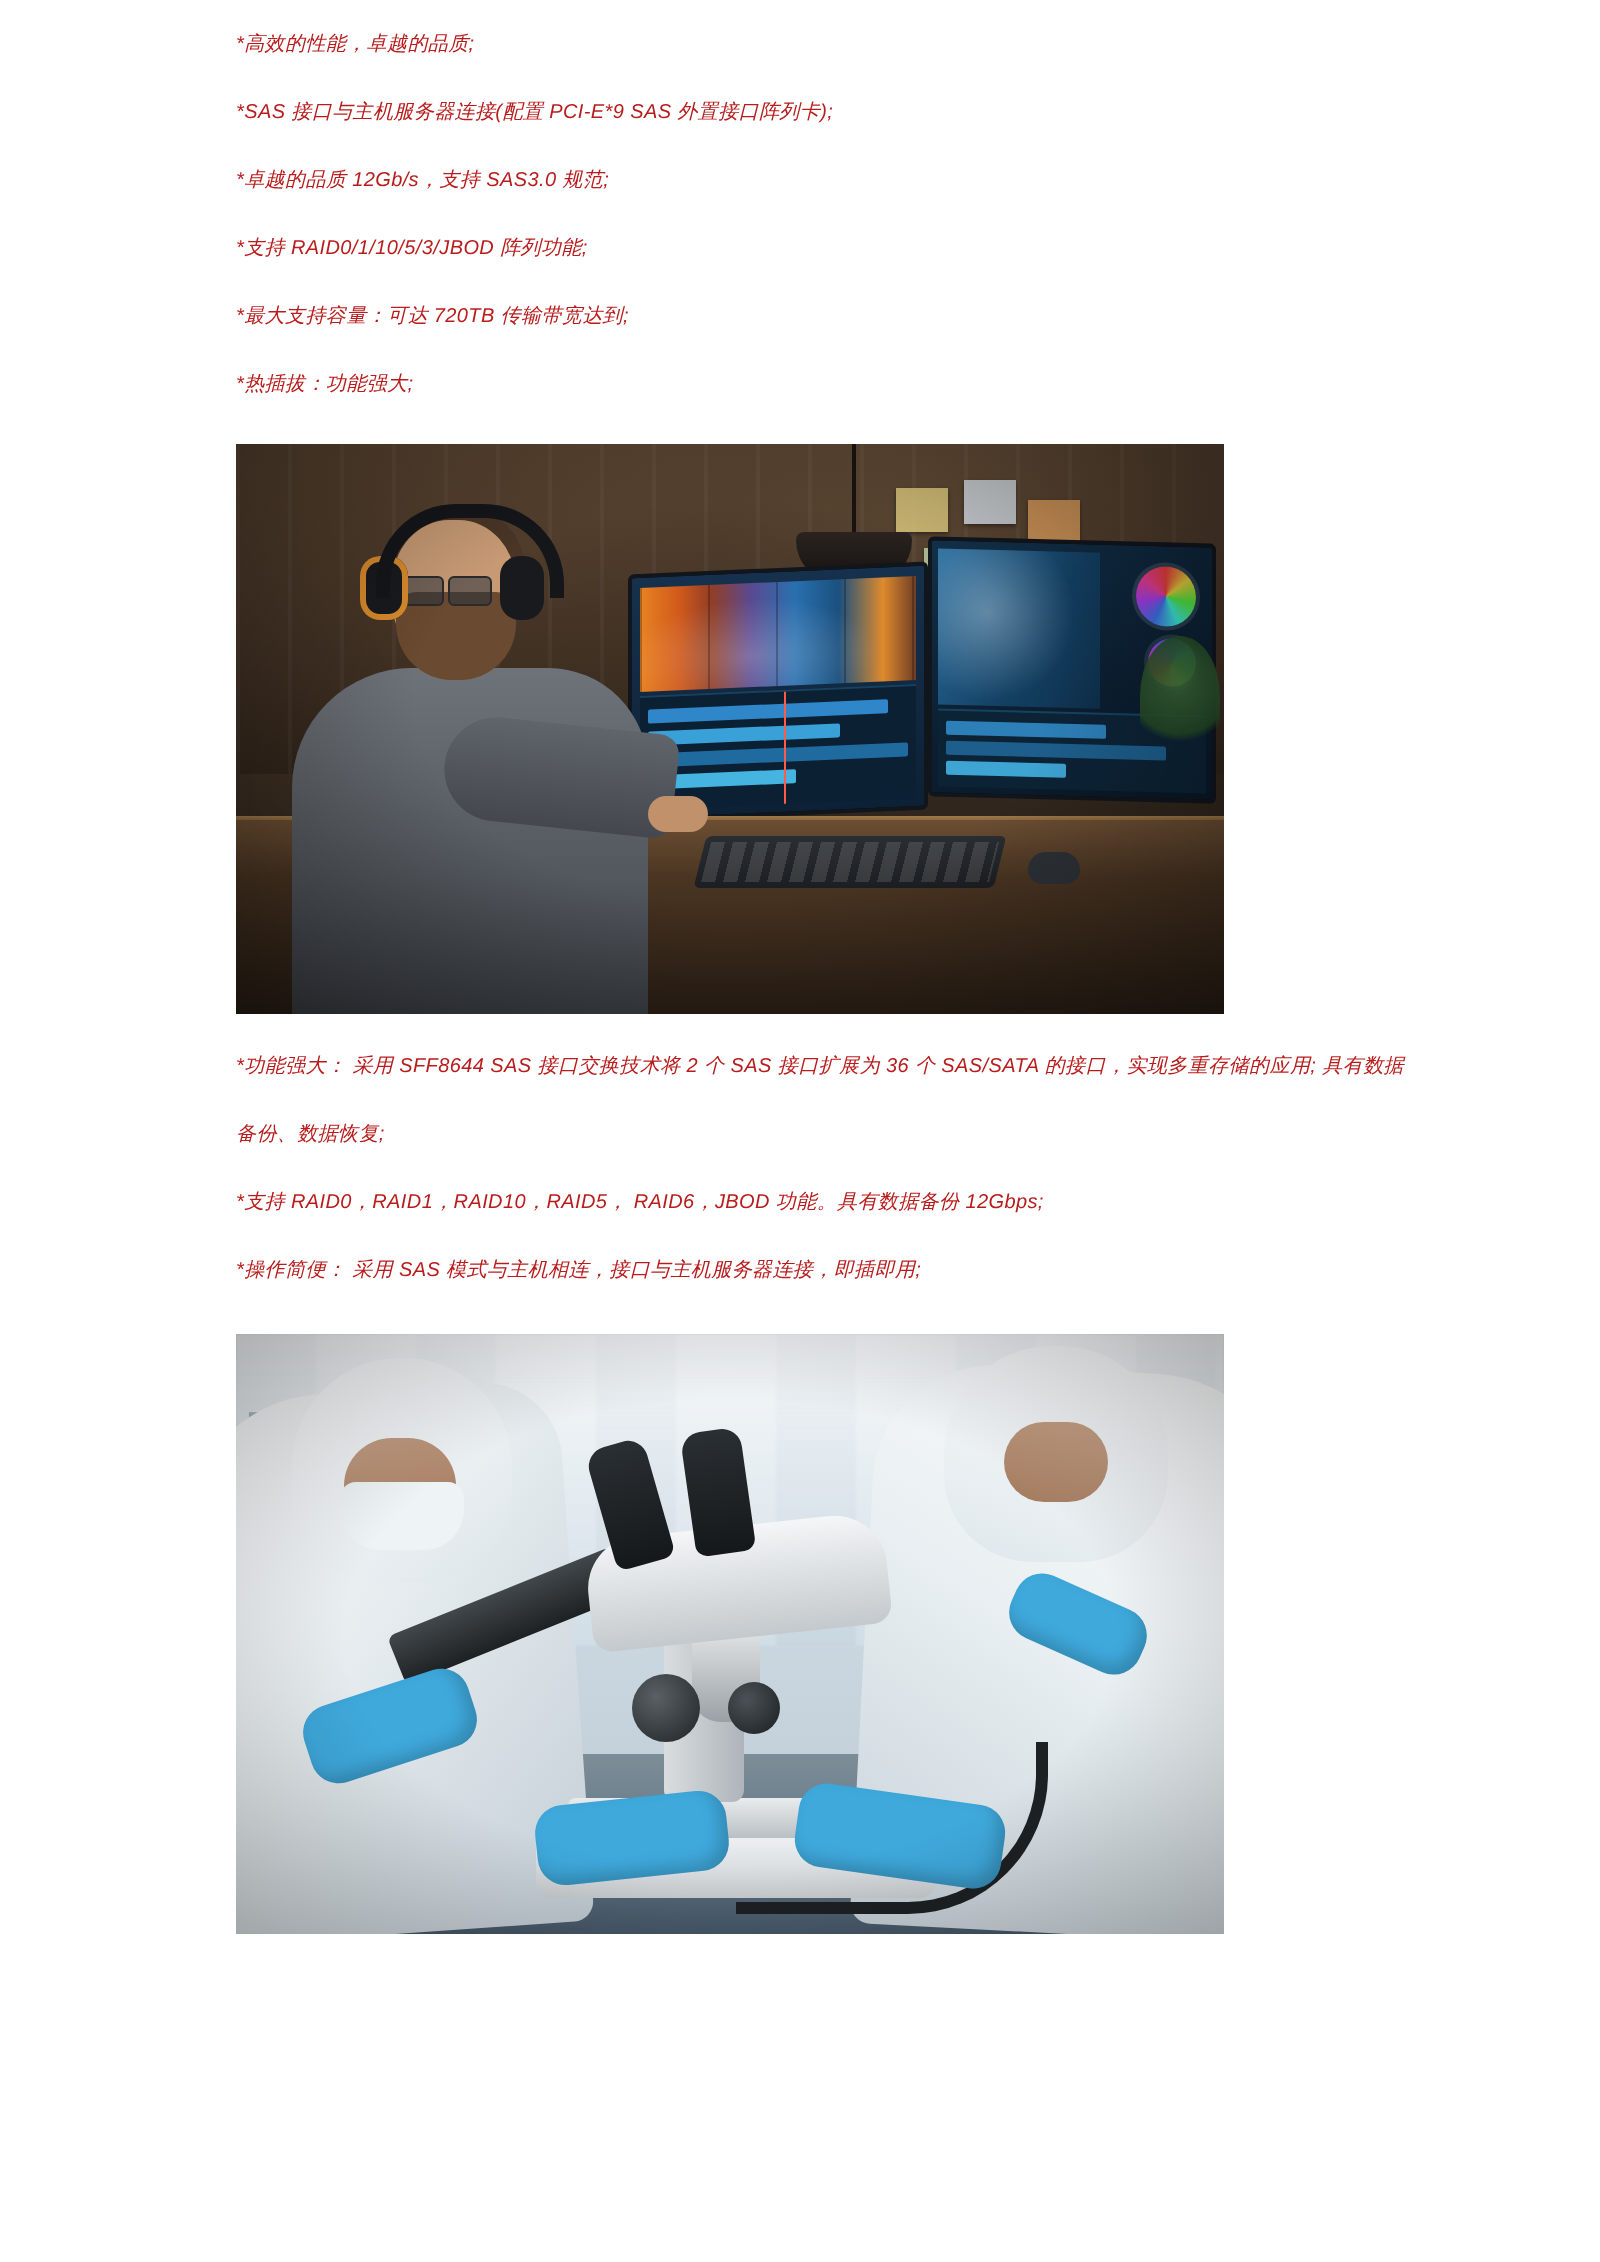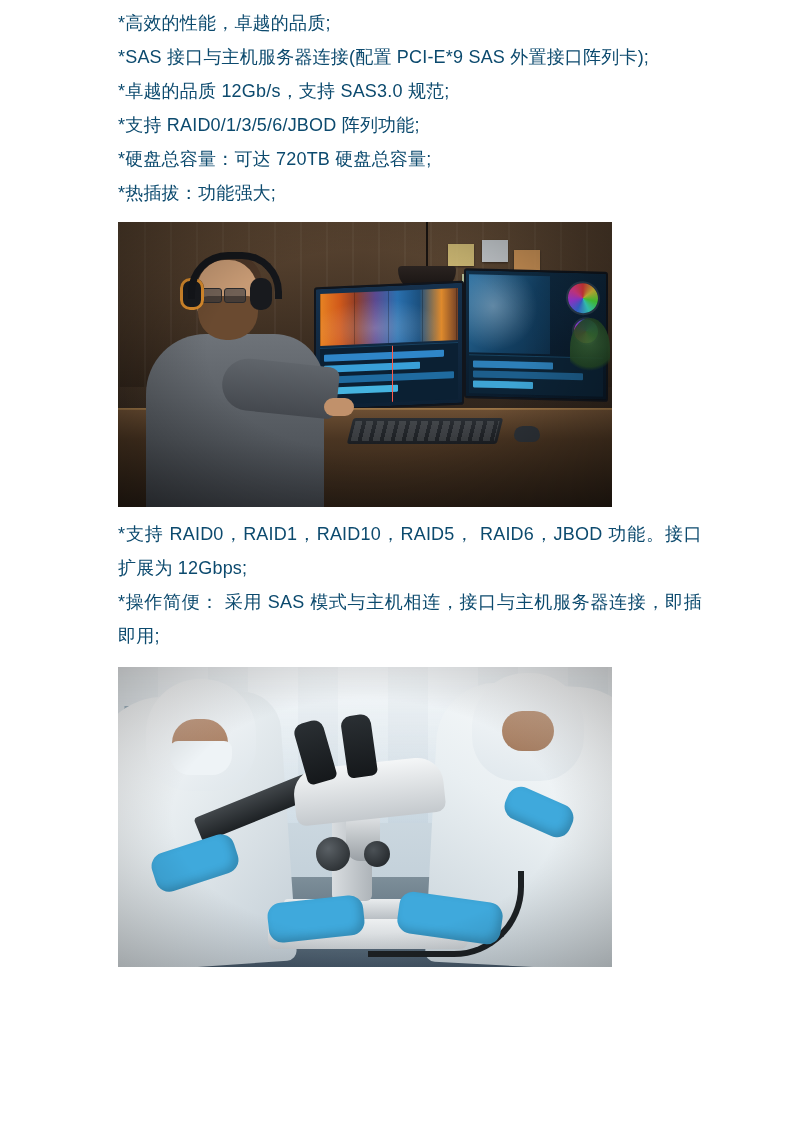--- a/index.html
+++ b/index.html
@@ -19,27 +19,28 @@
     width: 800px;
     height: 1131px;
     padding: 0;
     box-sizing: border-box;
   }
   .content {
     padding: 6px 60px 0 118px;
     box-sizing: border-box;
   }
   .para {
-    font-size: 18px;
+    font-size: 10px;
     line-height: 34px;
-    color: #0c4a6e;
+    color: #b91c1c;
     letter-spacing: 0.2px;
     margin: 0;
     white-space: pre-wrap;
     text-align: justify;
+    font-style: italic;
   }
   .para-wide {
     padding-right: 38px;
   }
   .figure {
     margin: 12px 0 10px 0;
     width: 494px;
     height: 285px;
     overflow: hidden;
     position: relative;
@@ -377,22 +378,22 @@
 </style>
 </head>
 <body>
 
 <div class="page">
   <div class="content">
 
     <p class="para">*高效的性能，卓越的品质;</p>
     <p class="para">*SAS 接口与主机服务器连接(配置 PCI-E*9 SAS 外置接口阵列卡);</p>
     <p class="para">*卓越的品质 12Gb/s，支持 SAS3.0 规范;</p>
-    <p class="para">*支持 RAID0/1/3/5/6/JBOD 阵列功能;</p>
-    <p class="para">*硬盘总容量：可达 720TB 硬盘总容量;</p>
+    <p class="para">*支持 RAID0/1/10/5/3/JBOD 阵列功能;</p>
+    <p class="para">*最大支持容量：可达 720TB 传输带宽达到;</p>
     <p class="para">*热插拔：功能强大;</p>
 
     <div class="figure fig1">
       <div class="fig-inner">
         <div class="f1-bg"></div>
         <div class="f1-wallpanel"></div>
         <div class="f1-notes">
           <div class="f1-note" style="left:0;top:4px;background:#d8c47a;"></div>
           <div class="f1-note" style="left:34px;top:0;background:#cfd8e0;"></div>
           <div class="f1-note" style="left:66px;top:10px;background:#d89b5a;"></div>
@@ -447,21 +448,22 @@
           <div class="f1-cup-l"></div>
           <div class="f1-cup-r"></div>
           <div class="f1-headphone-band"></div>
         </div>
         <div class="f1-arm"></div>
         <div class="f1-hand"></div>
         <div class="f1-vignette"></div>
       </div>
     </div>
 
-    <p class="para para-wide">*支持 RAID0，RAID1，RAID10，RAID5， RAID6，JBOD 功能。接口扩展为 12Gbps;</p>
+    <p class="para para-wide">*功能强大： 采用 SFF8644 SAS 接口交换技术将 2 个 SAS 接口扩展为 36 个 SAS/SATA 的接口，实现多重存储的应用; 具有数据备份、数据恢复;</p>
+    <p class="para para-wide">*支持 RAID0，RAID1，RAID10，RAID5， RAID6，JBOD 功能。具有数据备份 12Gbps;</p>
     <p class="para para-wide">*操作简便： 采用 SAS 模式与主机相连，接口与主机服务器连接，即插即用;</p>
 
     <div class="figure fig2">
       <div class="fig-inner">
         <div class="f2-bg"></div>
         <div class="f2-back-blur"></div>
         <div class="f2-logo">TID</div>
         <div class="f2-bench"></div>
 
         <div class="f2-suit-left"></div>

